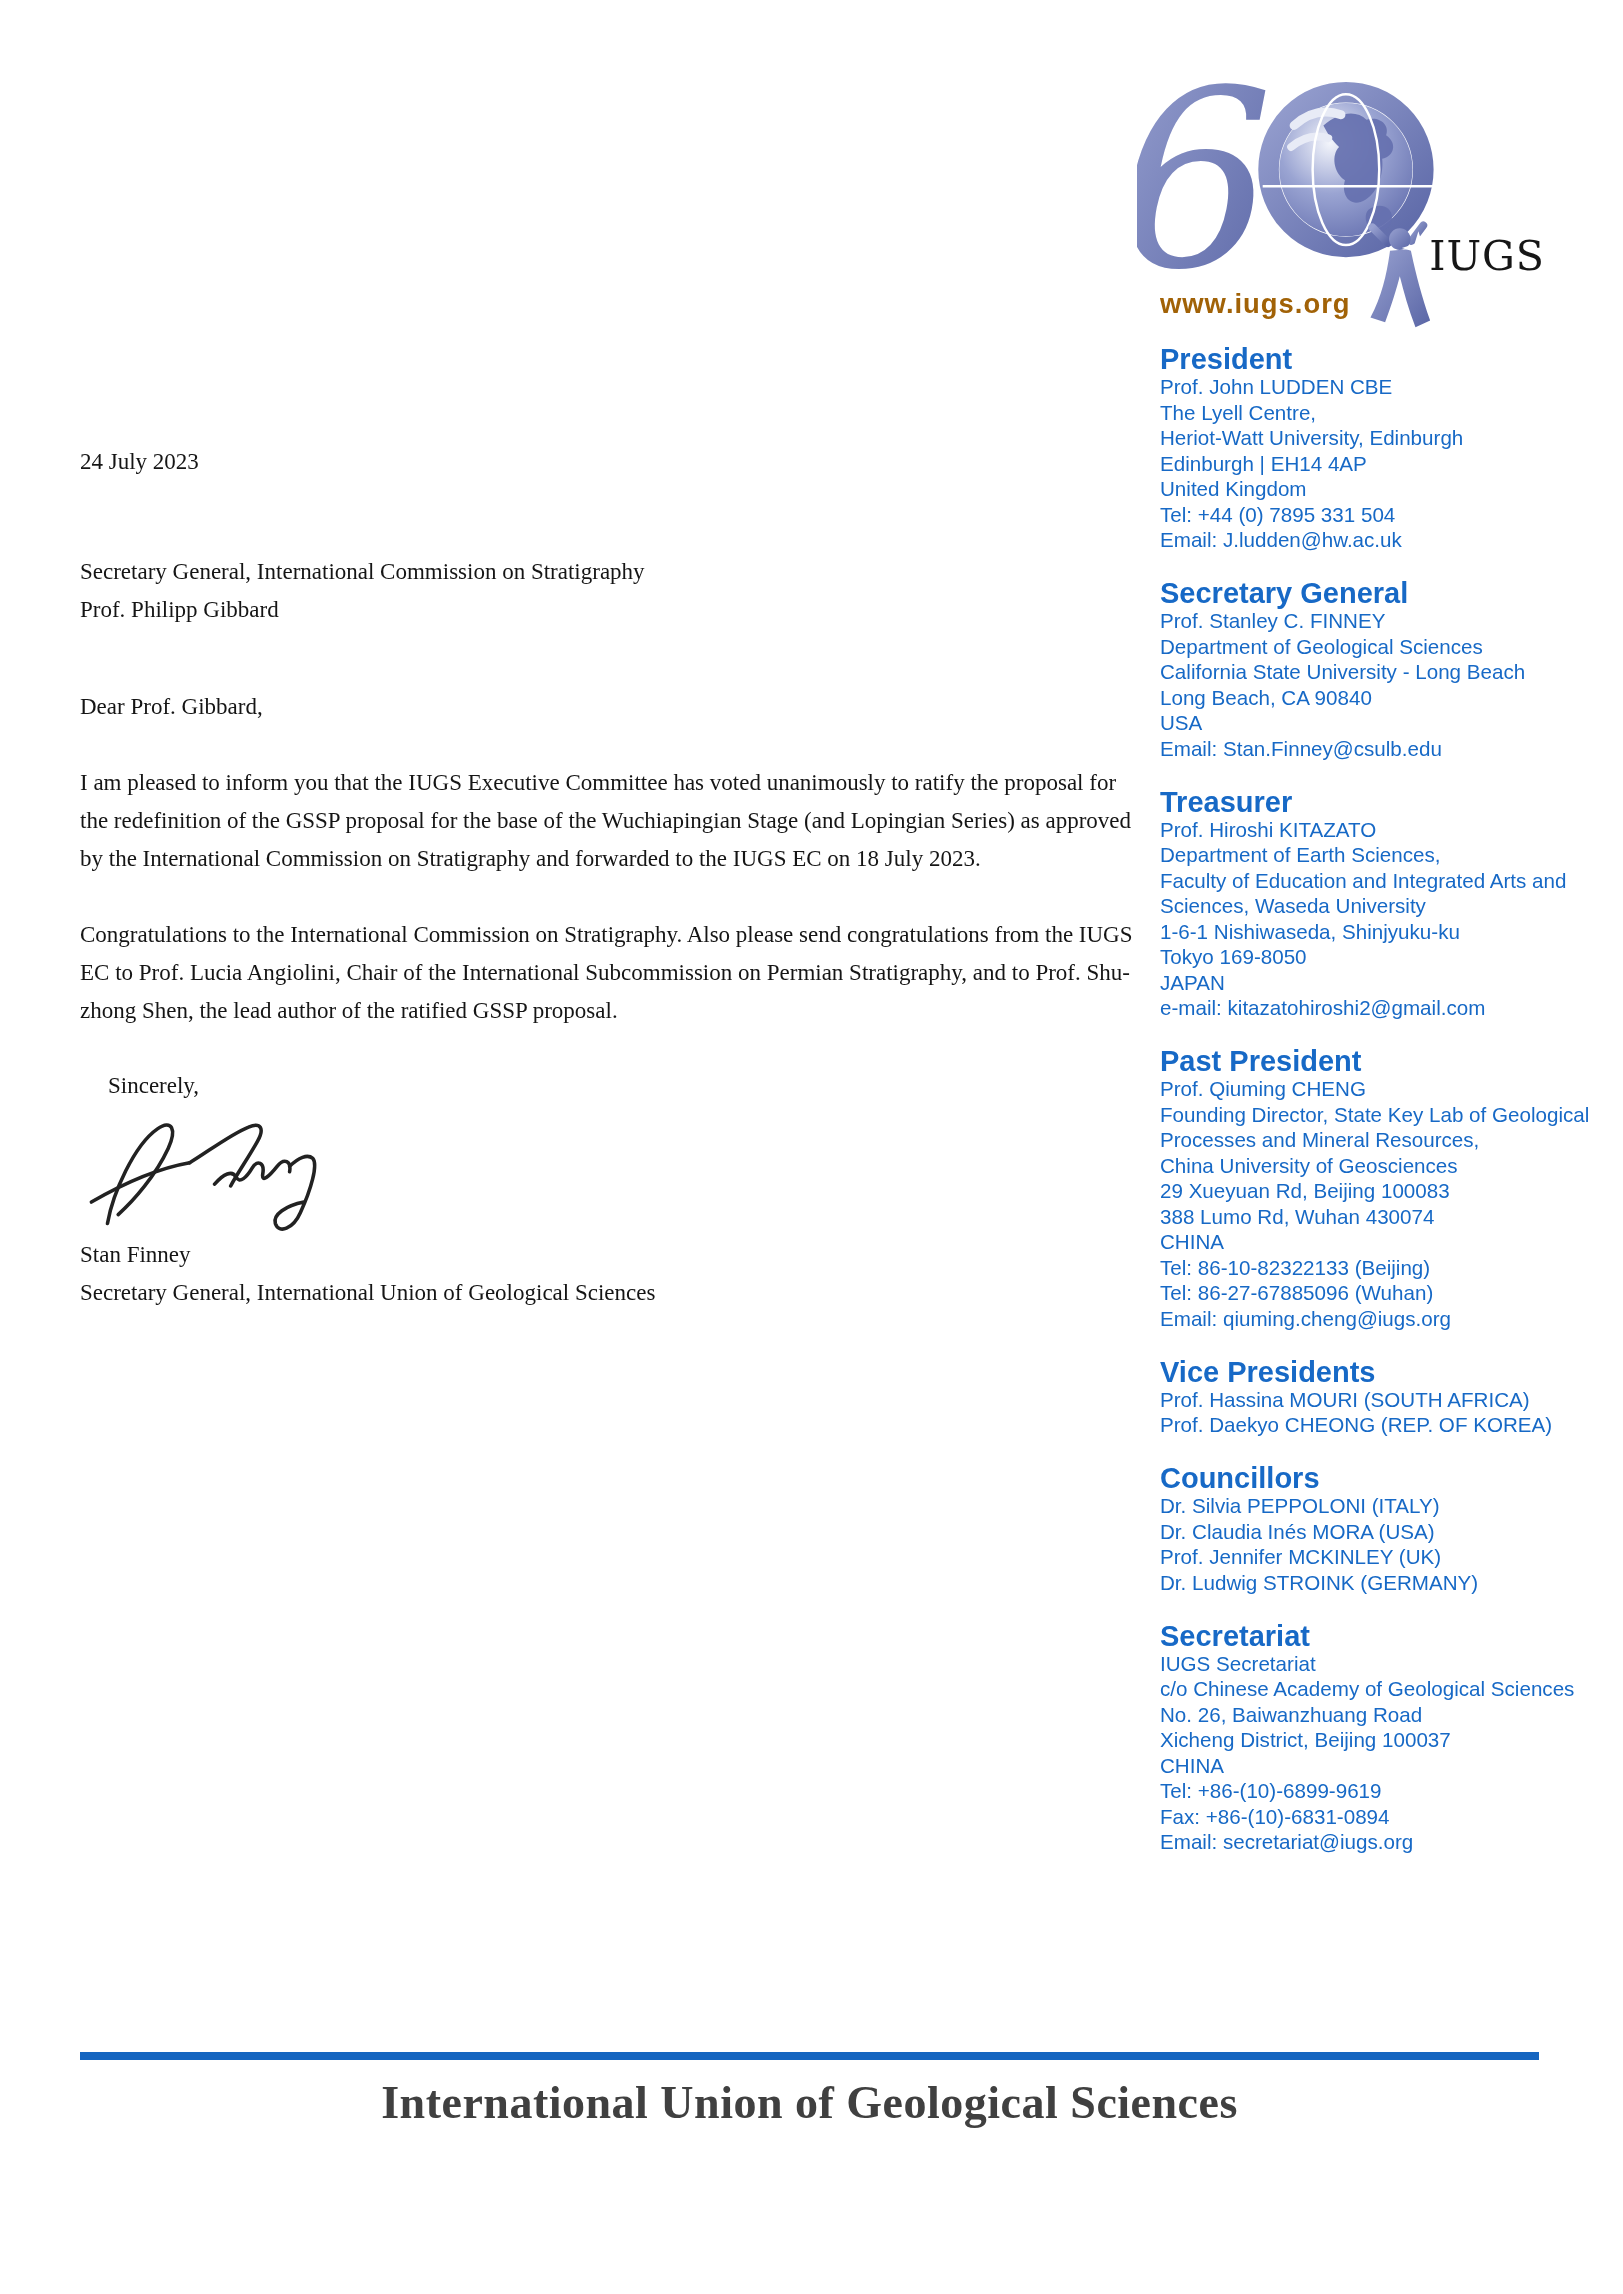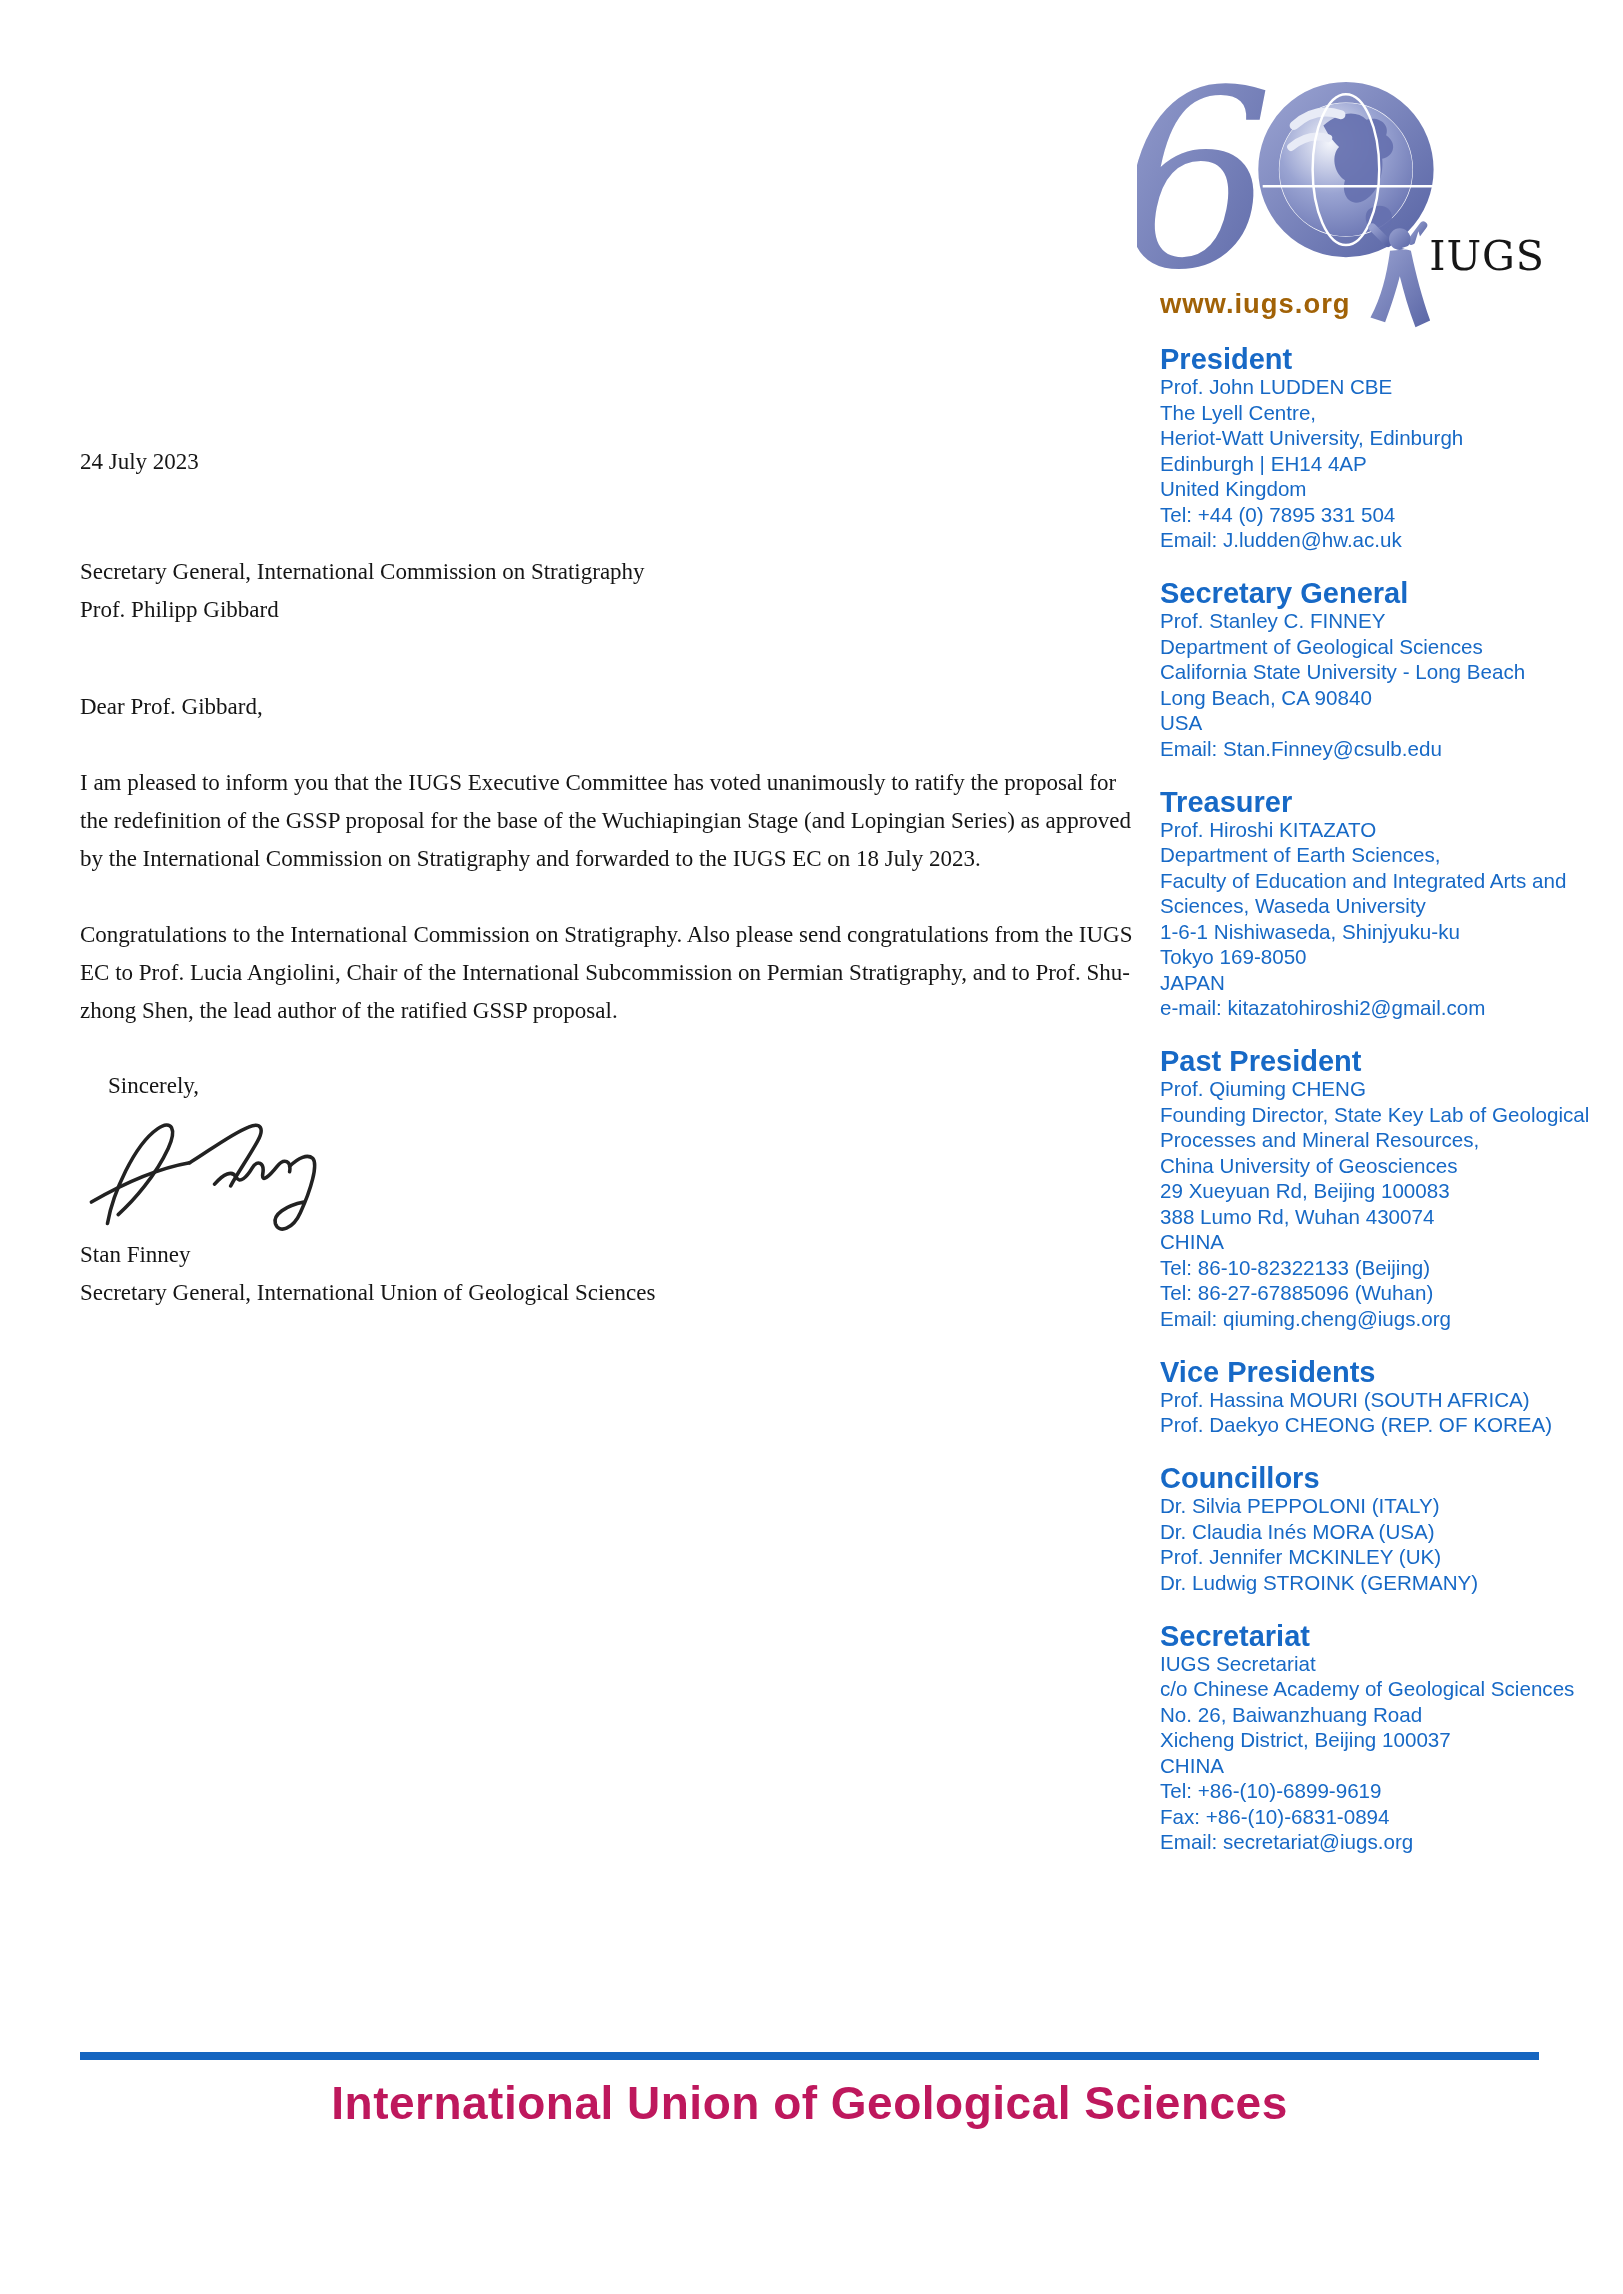--- a/index.html
+++ b/index.html
@@ -27,22 +27,22 @@
     position:absolute; left:1160px; top:345px; width:441px;
     font-family:"Liberation Sans","DejaVu Sans",sans-serif; color:#1769c6;
   }
   .officer-block{margin:0 0 26.5px 0;}
   .officer-heading{font-size:29px; font-weight:bold; line-height:29px;}
   .officer-line{font-size:20.6px; line-height:25.5px; white-space:nowrap;}
   
   .footer-bar{position:absolute; left:80px; top:2052px; width:1459px; height:7.8px; background:#1565c0;}
   .footer-text{
     position:absolute; left:80px; top:2076px; width:1459px; text-align:center;
-    font-family:Liberation Sans, sans-serif;
-    font-weight:bold; font-size:46px; color:#be185d; letter-spacing:0.5px;
+    font-family:Liberation Serif, serif;
+    font-weight:bold; font-size:46px; color:#404040; letter-spacing:0.5px;
   }
 </style>
 </head>
 <body>
 
 <div class="page">
 
   <div class="letter">
     <div class="date">24 July 2023</div>
 

